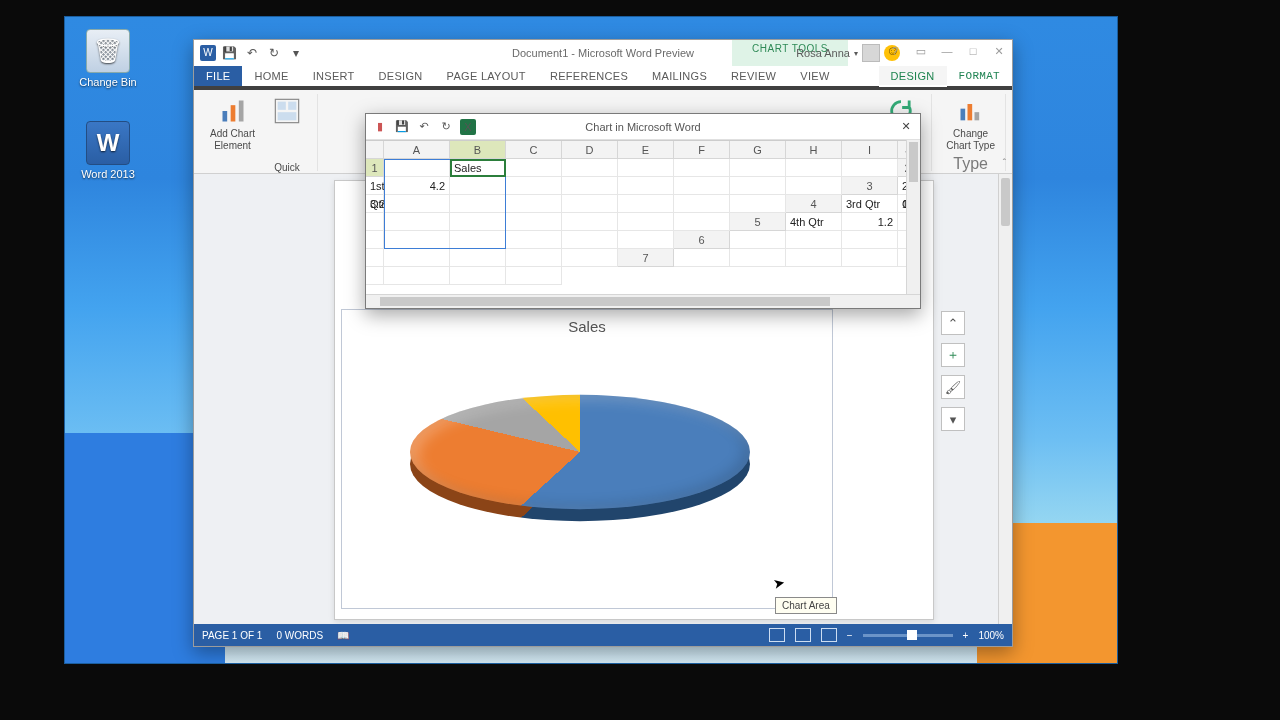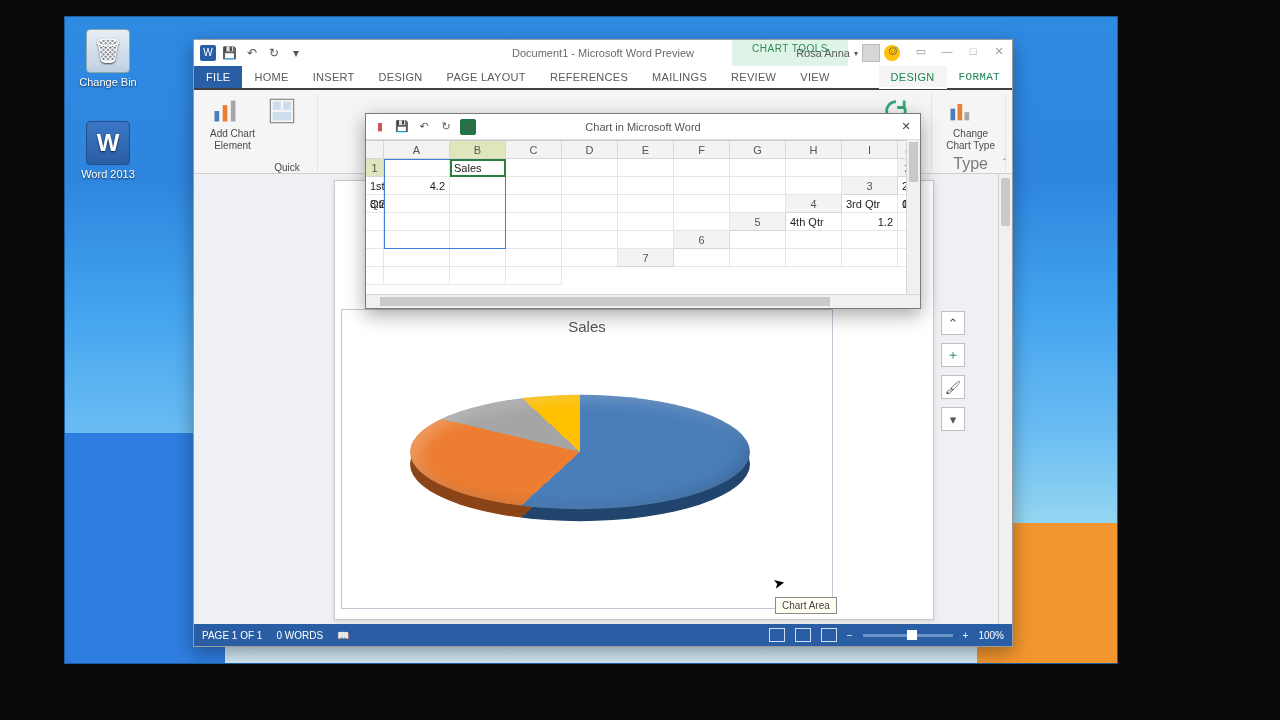--- a/index.html
+++ b/index.html
@@ -62,39 +62,39 @@
   .win-controls { position:absolute; right:0; top:0; display:flex; }
   .win-controls span { width:26px; height:22px; display:inline-flex; align-items:center; justify-content:center; color:#9c9c9c; font-size:11px; cursor:pointer;}
   .user-area { position:absolute; right:112px; top:4px; font-size:11px; color:#5a5a5a; display:flex; align-items:center; gap:4px;}
   .user-area .av { width:18px; height:18px; background:#d7d7d7; border:1px solid #bbb;}
   .smiley { width:16px; height:16px; border-radius:50%; background:#ffc107; display:inline-block; position:relative;}
   .smiley::after { content:"☺"; position:absolute; left:2px; top:-2px; font-size:13px; color:#7a5400;}
 
   
   .tabs {
     height: 24px; display:flex; align-items:stretch; font-size:11px;
-    border-bottom:2px solid #404040; position:relative;
+    border-bottom:4px solid #404040; position:relative;
   }
   .tabs .tab { padding:0 12px; display:flex; align-items:center; color:#5a5a5a; cursor:pointer; text-transform:uppercase; letter-spacing:0.3px;}
   .tabs .tab.file { background:#2a5ea4; color:#fff; }
   .tabs .tab.active { color:#1d834e; border-bottom:2px solid #fff; background:#f5f5f5; position:relative; top:0px; margin-bottom:-1px;}
   .tabs .ctx { margin-left:auto; }
   .tabs .contextual { color:#218454; }
   .tabs .tab.format { color:#218454;font-family:Liberation Mono, monospace; }
 
   
   .ribbon {
     height: 84px; background:#f5f5f5; border-bottom:1px solid #d0d0d0;
     display:flex; gap:4px; padding:4px 6px 2px; font-size:10px; color:#4a4a4a;
     position:relative;
   }
   .rgroup { display:flex; flex-direction:column; align-items:center; justify-content:space-between; padding:0 6px; border-right:1px solid #e3e3e3;}
   .rgroup:last-child { border-right:none;}
   .rgroup .btns { display:flex; gap:4px; }
-  .bigbtn { display:flex; flex-direction:column; gap:2px; padding:2px 4px; cursor:pointer; min-width:48px; text-align:center; line-height:1.15;}
+  .bigbtn { display:flex; flex-direction:column; align-items:center; gap:2px; padding:2px 4px; cursor:pointer; min-width:48px; text-align:center; line-height:1.15;}
   .bigbtn .ic { width:30px; height:30px; display:flex; align-items:center; justify-content:center; }
   .bigbtn .ic svg { width:28px; height:28px; }
   .grouplabel { font-size:16px; color:#7a7a7a; padding-top:2px;}
 
   
   .doc-area {
     flex:1; background:#eef0f3; position:relative; overflow:hidden;
   }
   .page {
     position:absolute; left:140px; top:6px; width:600px; height:440px;

